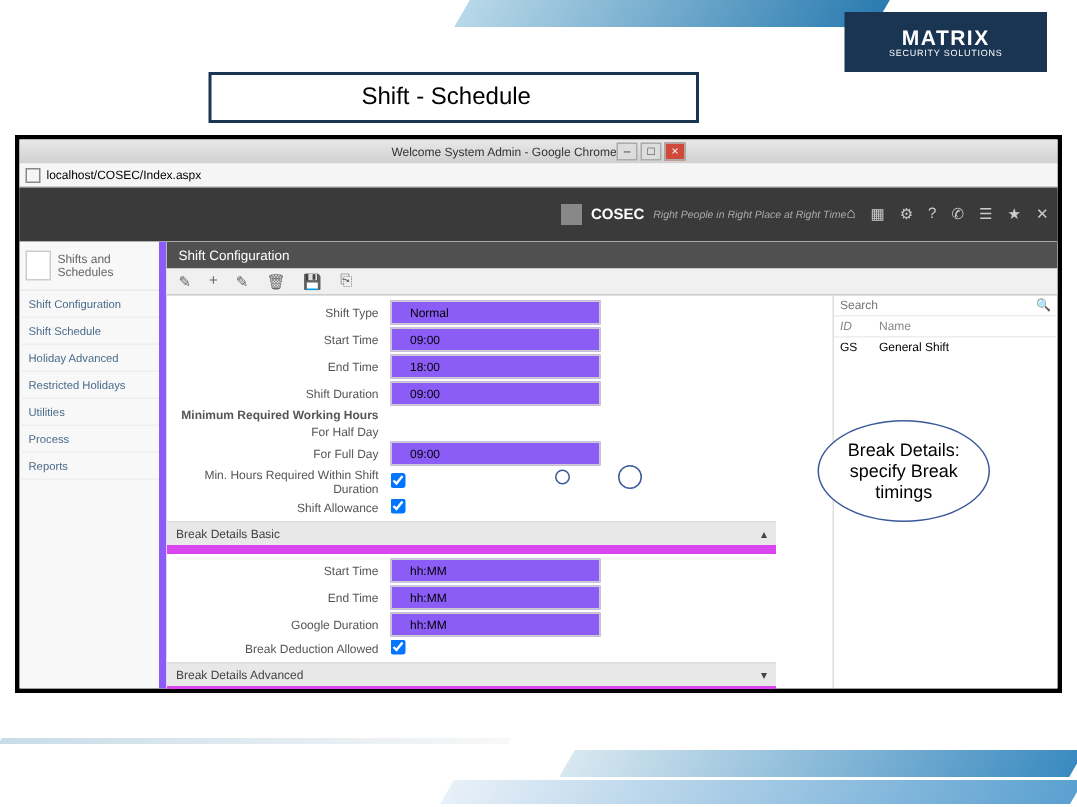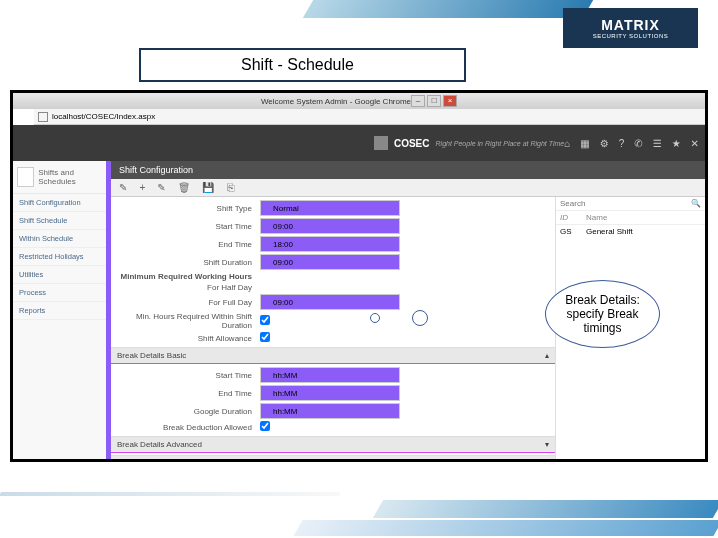--- a/index.html
+++ b/index.html
@@ -19,21 +19,21 @@
   
   .browser { position: absolute; top: 90px; left: 10px; width: 698px; height: 372px; border: 3px solid #000; background: #fff; display: flex; flex-direction: column; }
   
   
   .chrome-bar { height: 16px; background: linear-gradient(#e8e8e8, #d0d0d0); display: flex; align-items: center; font-size: 8px; color: #333; padding: 0 7px; justify-content: center; }
   .chrome-bar .win-controls { display: flex; gap: 2px; }
   .chrome-bar .win-btn { width: 14px; height: 12px; background: #ddd; border: 1px solid #aaa; font-size: 8px; text-align: center; line-height: 10px; }
   .chrome-bar .close { background: #d04a3a; color: #fff; }
   
   
-  .url-bar { height: 16px; background: #f5f5f5; display: flex; align-items: center; font-size: 8px; padding: 0 4px; border-bottom: 1px solid #ccc; margin-left: 21px; }
+  .url-bar { height: 16px; background: #f5f5f5; display: flex; align-items: center; font-size: 8px; padding: 0 4px; border-bottom: 1px solid #ccc; }
   .url-bar .doc-icon { width: 10px; height: 10px; border: 1px solid #888; margin-right: 4px; }
   
   
   .app-header { height: 36px; background: #3a3a3a; display: flex; align-items: center; color: #ccc; font-size: 8px; justify-content: flex-end; padding: 0 6px; }
   .app-header .brand { display: flex; align-items: center; gap: 6px; }
   .app-header .brand-logo { width: 14px; height: 14px; background: #888; }
   .app-header .cosec { font-weight: bold; font-size: 10px; color: #fff; }
   .app-header .tagline { font-size: 7px; font-style: italic; color: #aaa; }
   .app-header .icons { display: flex; gap: 10px; font-size: 10px; color: #ccc; }
   
@@ -45,37 +45,37 @@
   .sidebar .module { display: flex; align-items: center; gap: 4px; padding: 6px 4px; border-bottom: 1px solid #e8e8e8; }
   .sidebar .module .mod-icon { width: 20px; height: 20px; border: 1px solid #ccc; background: #fff; }
   .sidebar .nav-item { padding: 4px 6px; border-bottom: 1px solid #eee; color: #4a6a8a; cursor: pointer; font-size: 7.5px; }
   
   
   .main { flex: 1; display: flex; flex-direction: column; background: #fff; overflow: hidden; }
   .panel-header { height: 18px; background: #505050; color: #fff; font-size: 9px; display: flex; align-items: center; padding: 0 8px; }
   .toolbar { height: 18px; background: #f0f0f0; border-bottom: 1px solid #ccc; display: flex; align-items: center; gap: 12px; padding: 0 8px; font-size: 10px; color: #666; }
   .toolbar span { cursor: pointer; }
   
-  .form-area { flex: 1; display: flex; overflow: hidden; }
+  .form-area { flex: 1; display: flex; overflow: hidden; gap: 38px; }
   .form-left { flex: 1; overflow-y: auto; font-size: 8px; padding: 2px 0; }
   .form-right { width: 150px; border-left: 1px solid #ddd; font-size: 8px; }
   .form-right .search-row { display: flex; align-items: center; padding: 2px 4px; border-bottom: 1px solid #eee; }
   .form-right .search-row input { flex: 1; border: none; font-size: 8px; background: transparent; }
   .form-right .head-row { display: flex; padding: 2px 4px; border-bottom: 1px solid #eee; color: #888; }
   .form-right .head-row .col-id { width: 26px; font-style: italic; }
   .form-right .data-row { display: flex; padding: 2px 4px; }
   .form-right .data-row .col-id { width: 26px; }
   
   .form-row { display: flex; align-items: center; padding: 1px 4px; }
   .form-row .label { width: 145px; text-align: right; padding-right: 8px; color: #555; }
   .form-row .field { flex: 1; }
   .form-row .field input[type="text"] { width: 140px; height: 16px; font-size: 8px; border: 1px solid #ccc; background: #8b5cf6; padding: 0 12px; }
   .form-row .field input[type="checkbox"] { width: 10px; height: 10px; }
   
-  .section-bar { background: #e8e8e8; padding: 3px 6px; font-size: 8px; color: #444; display: flex; justify-content: space-between; align-items: center; border-top: 1px solid #ddd; border-bottom: 1px solid #d946ef; margin: 2px 0; }
+  .section-bar { background: #e8e8e8; padding: 3px 6px; font-size: 8px; color: #444; display: flex; justify-content: space-between; align-items: center; border-top: 1px solid #ddd; border-bottom: 6px solid #d946ef; margin: 2px 0; }
   .section-bar .caret { font-size: 8px; }
   
   .bold-label { font-weight: bold; }
   
   
   .callout { position: absolute; right: 58px; top: 280px; width: 115px; text-align: center; font-size: 12px; color: #000; z-index: 10; }
   .callout .bubble { background: #fff; border: 1.5px solid #3a5a9a; border-radius: 50%; padding: 12px 8px; position: relative; }
   
   
   .circle1 { position: absolute; top: 313px; left: 370px; width: 10px; height: 10px; border: 1.5px solid #3a5a9a; border-radius: 50%; }
@@ -129,21 +129,21 @@
     </div>
   </div>
   <div class="app-body">
     <div class="sidebar">
       <div class="module">
         <div class="mod-icon"></div>
         <span>Shifts and Schedules</span>
       </div>
       <div class="nav-item">Shift Configuration</div>
       <div class="nav-item">Shift Schedule</div>
-      <div class="nav-item">Within Schedule</div>
+      <div class="nav-item">Holiday Advanced</div>
       <div class="nav-item">Restricted Holidays</div>
       <div class="nav-item">Utilities</div>
       <div class="nav-item">Process</div>
       <div class="nav-item">Reports</div>
     </div>
     <div class="main">
       <div class="panel-header">Shift Configuration</div>
       <div class="toolbar">
         <span>✎</span>
         <span>+</span>

